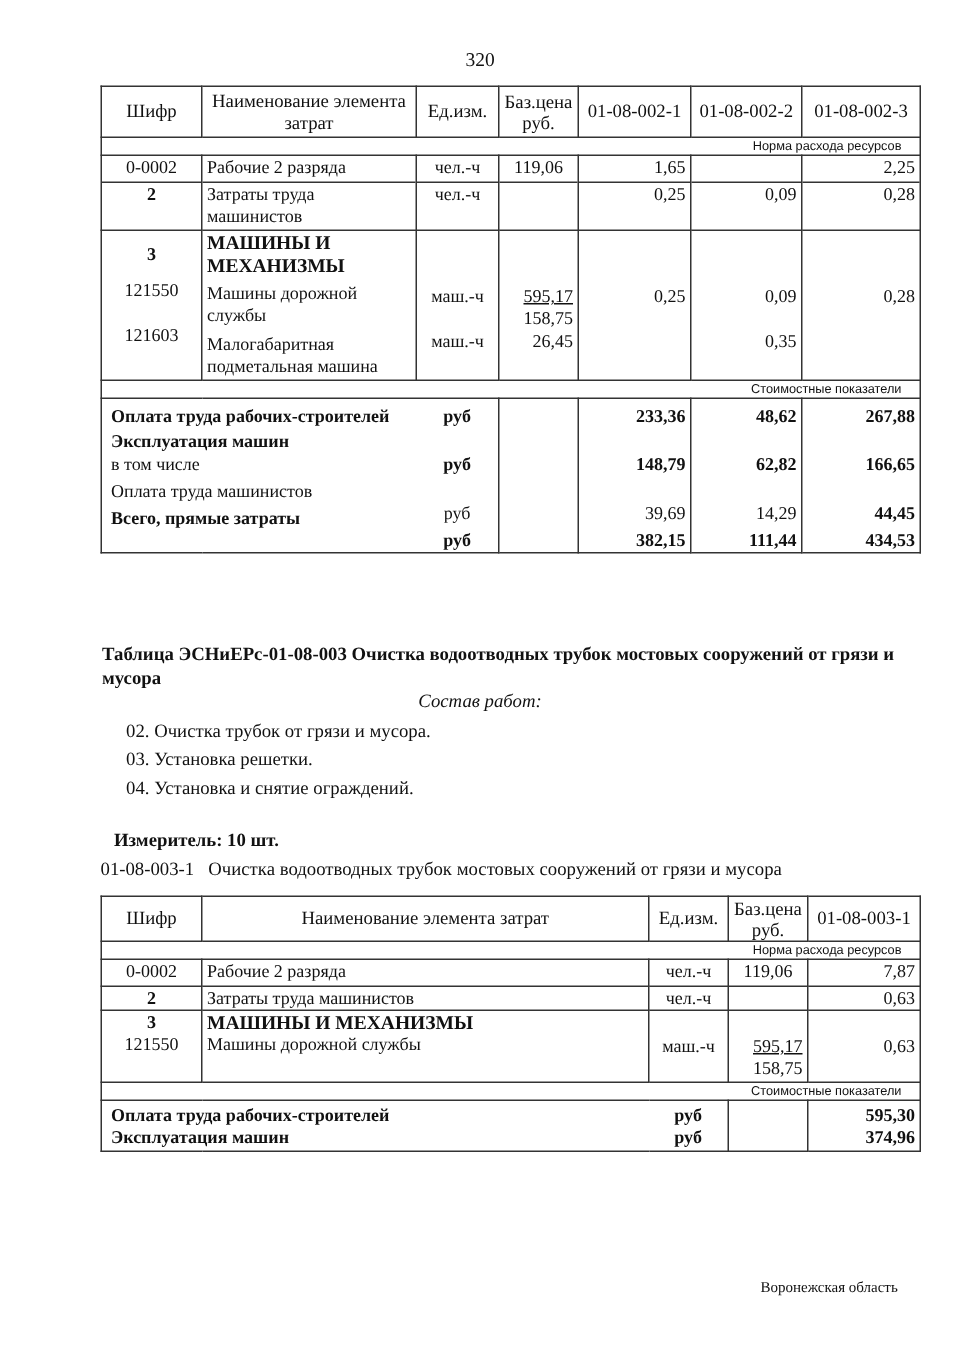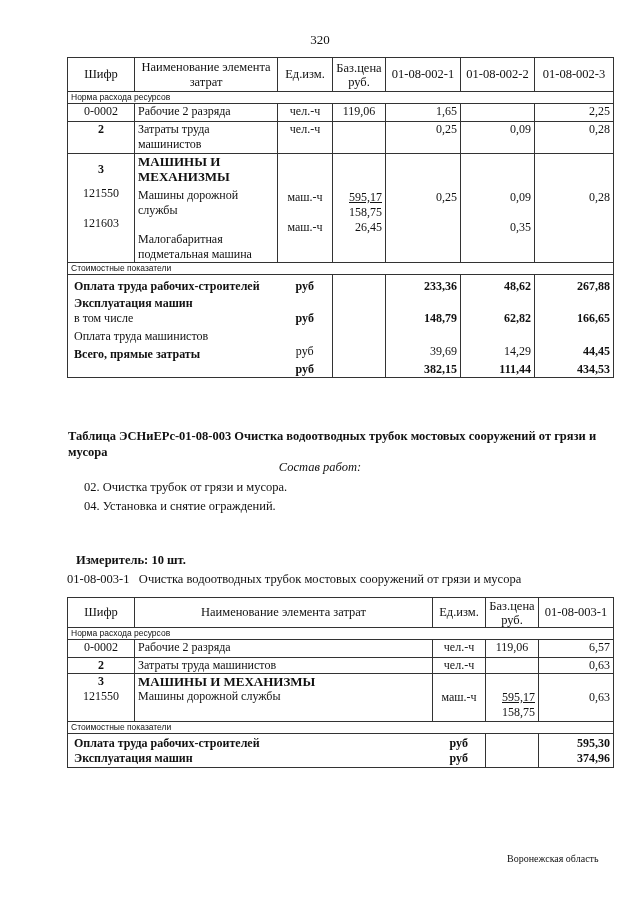--- a/index.html
+++ b/index.html
@@ -6,21 +6,21 @@
   body { width:640px; height:905px; position:relative; overflow:hidden;
          font-family:"Liberation Serif", serif; color:#111; font-size:12px; }
   .abs { position:absolute; }
   .pagenum { left:0; width:640px; top:32px; text-align:center; font-size:13px; }
   table { border-collapse:collapse; table-layout:fixed; }
   td { border:1px solid #333; padding:0 3px; vertical-align:top; font-size:12px; line-height:15px; }
   .c { text-align:center; }
   .r { text-align:right; }
   .b { font-weight:bold; }
   .hdr td { vertical-align:middle; font-size:12.5px; }
-  .sub td { font-family:"Liberation Sans", sans-serif; font-size:8.5px; height:11px; line-height:11px; padding-right:0; }
+  .sub td { font-family:"Liberation Sans", sans-serif; font-size:8.5px; text-align:right; height:11px; line-height:11px; padding-right:12px; }
   .nb-t { border-top:none; }
   .nb-b { border-bottom:none; }
   .u { text-decoration:underline; }
   .title2 { left:68px; top:428px; width:540px; font-weight:bold; font-size:12.5px; line-height:16px; }
   .sostav { left:0; width:640px; top:460px; text-align:center; font-style:italic; font-size:12.5px; }
   .works { left:84px; top:478px; font-size:12.5px; line-height:19px; }
   .izm { left:76px; top:553px; font-weight:bold; font-size:12.5px; }
   .code { left:67px; top:572px; font-size:12.5px; }
   .footer { left:507px; top:853px; font-size:10px; }
 </style>
@@ -72,21 +72,21 @@
   </tr>
   <tr style="height:100px">
     <td class="c" style="padding-top:8px">
       <div class="b">3</div>
       <div style="margin-top:9px">121550</div>
       <div style="margin-top:15px">121603</div>
     </td>
     <td>
       <div class="b" style="font-size:13px">МАШИНЫ И МЕХАНИЗМЫ</div>
       <div style="margin-top:4px">Машины дорожной службы</div>
-      <div style="margin-top:14px">Малогабаритная подметальная машина</div>
+      <div style="margin-top:4px">Малогабаритная подметальная машина</div>
     </td>
     <td class="c">
       <div style="margin-top:36px">маш.-ч</div>
       <div style="margin-top:15px">маш.-ч</div>
     </td>
     <td class="r">
       <div class="u" style="margin-top:36px">595,17</div>
       <div>158,75</div>
       <div>26,45</div>
     </td>
@@ -138,20 +138,21 @@
       <div style="margin-top:3px">434,53</div>
     </td>
   </tr>
 </tbody>
   </table>
 
 <div class="abs title2">Таблица ЭСНиЕРс-01-08-003 Очистка водоотводных трубок мостовых сооружений от грязи и мусора</div>
 <div class="abs sostav">Состав работ:</div>
 <div class="abs works">
   <div>02. Очистка трубок от грязи и мусора.</div>
+  <div>03. Установка решетки.</div>
   <div>04. Установка и снятие ограждений.</div>
 </div>
 <div class="abs izm">Измеритель: 10 шт.</div>
 <div class="abs code" style="white-space:pre">01-08-003-1   Очистка водоотводных трубок мостовых сооружений от грязи и мусора</div>
 
 <table class="abs" style="left:67px; top:597px; width:546px;">
   <colgroup>
     <col style="width:67px">
       <col style="width:298px">
       <col style="width:53px">
@@ -167,21 +168,21 @@
     <td class="c">01-08-003-1</td>
   </tr>
   <tr class="sub">
     <td colspan="5">Норма расхода ресурсов</td>
   </tr>
   <tr style="height:18px">
     <td class="c">0-0002</td>
     <td>Рабочие 2 разряда</td>
     <td class="c">чел.-ч</td>
     <td class="c">119,06</td>
-    <td class="r">6,57</td>
+    <td class="r">7,87</td>
   </tr>
   <tr style="height:16px">
     <td class="c b">2</td>
     <td>Затраты труда машинистов</td>
     <td class="c">чел.-ч</td>
     <td class="c"></td>
     <td class="r">0,63</td>
   </tr>
   <tr style="height:48px">
     <td class="c">

